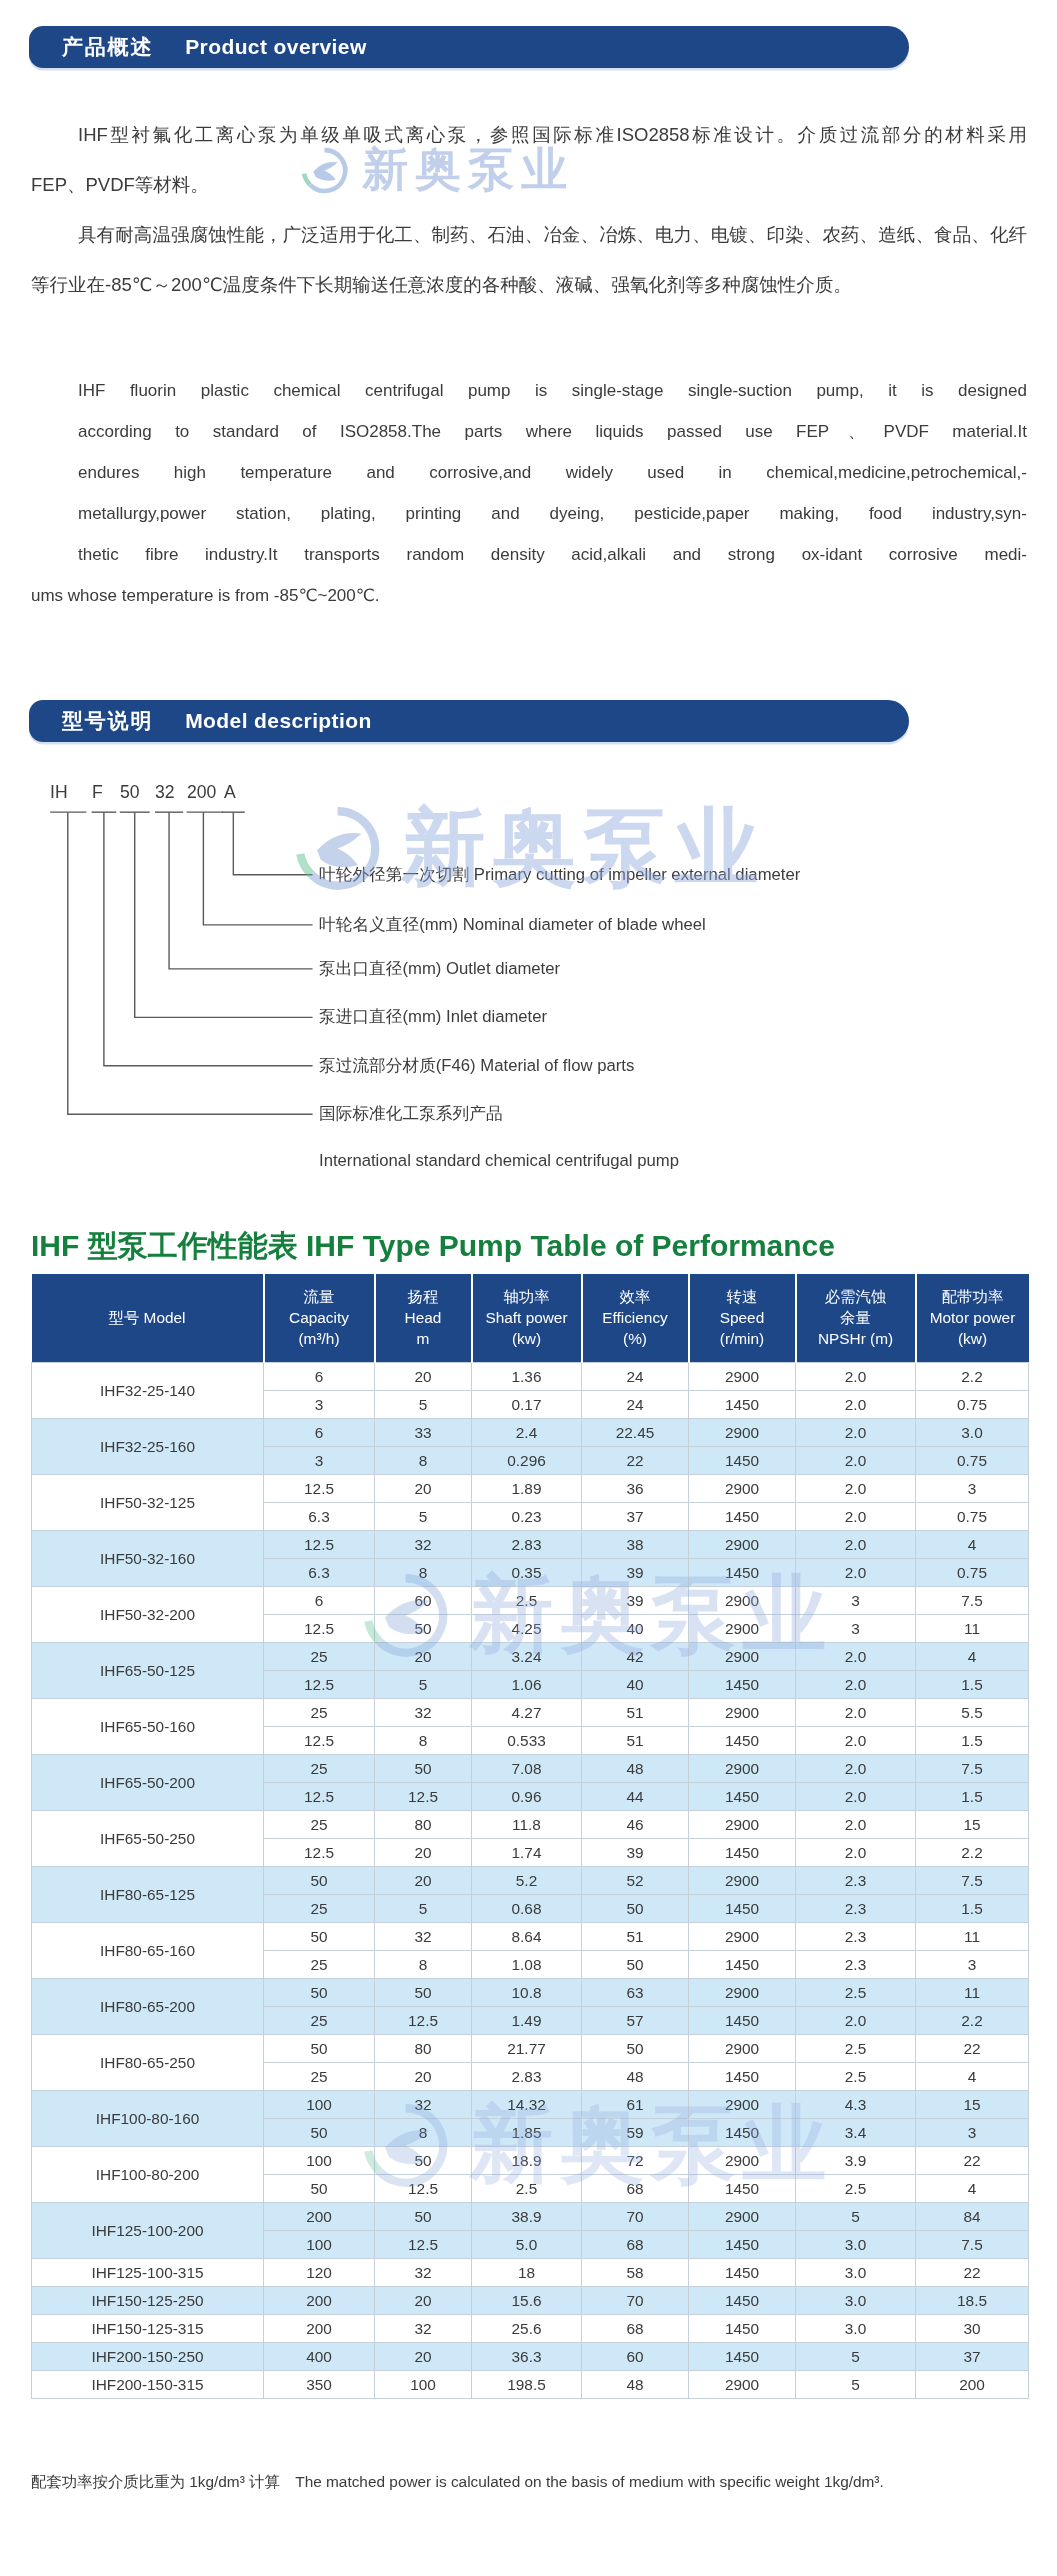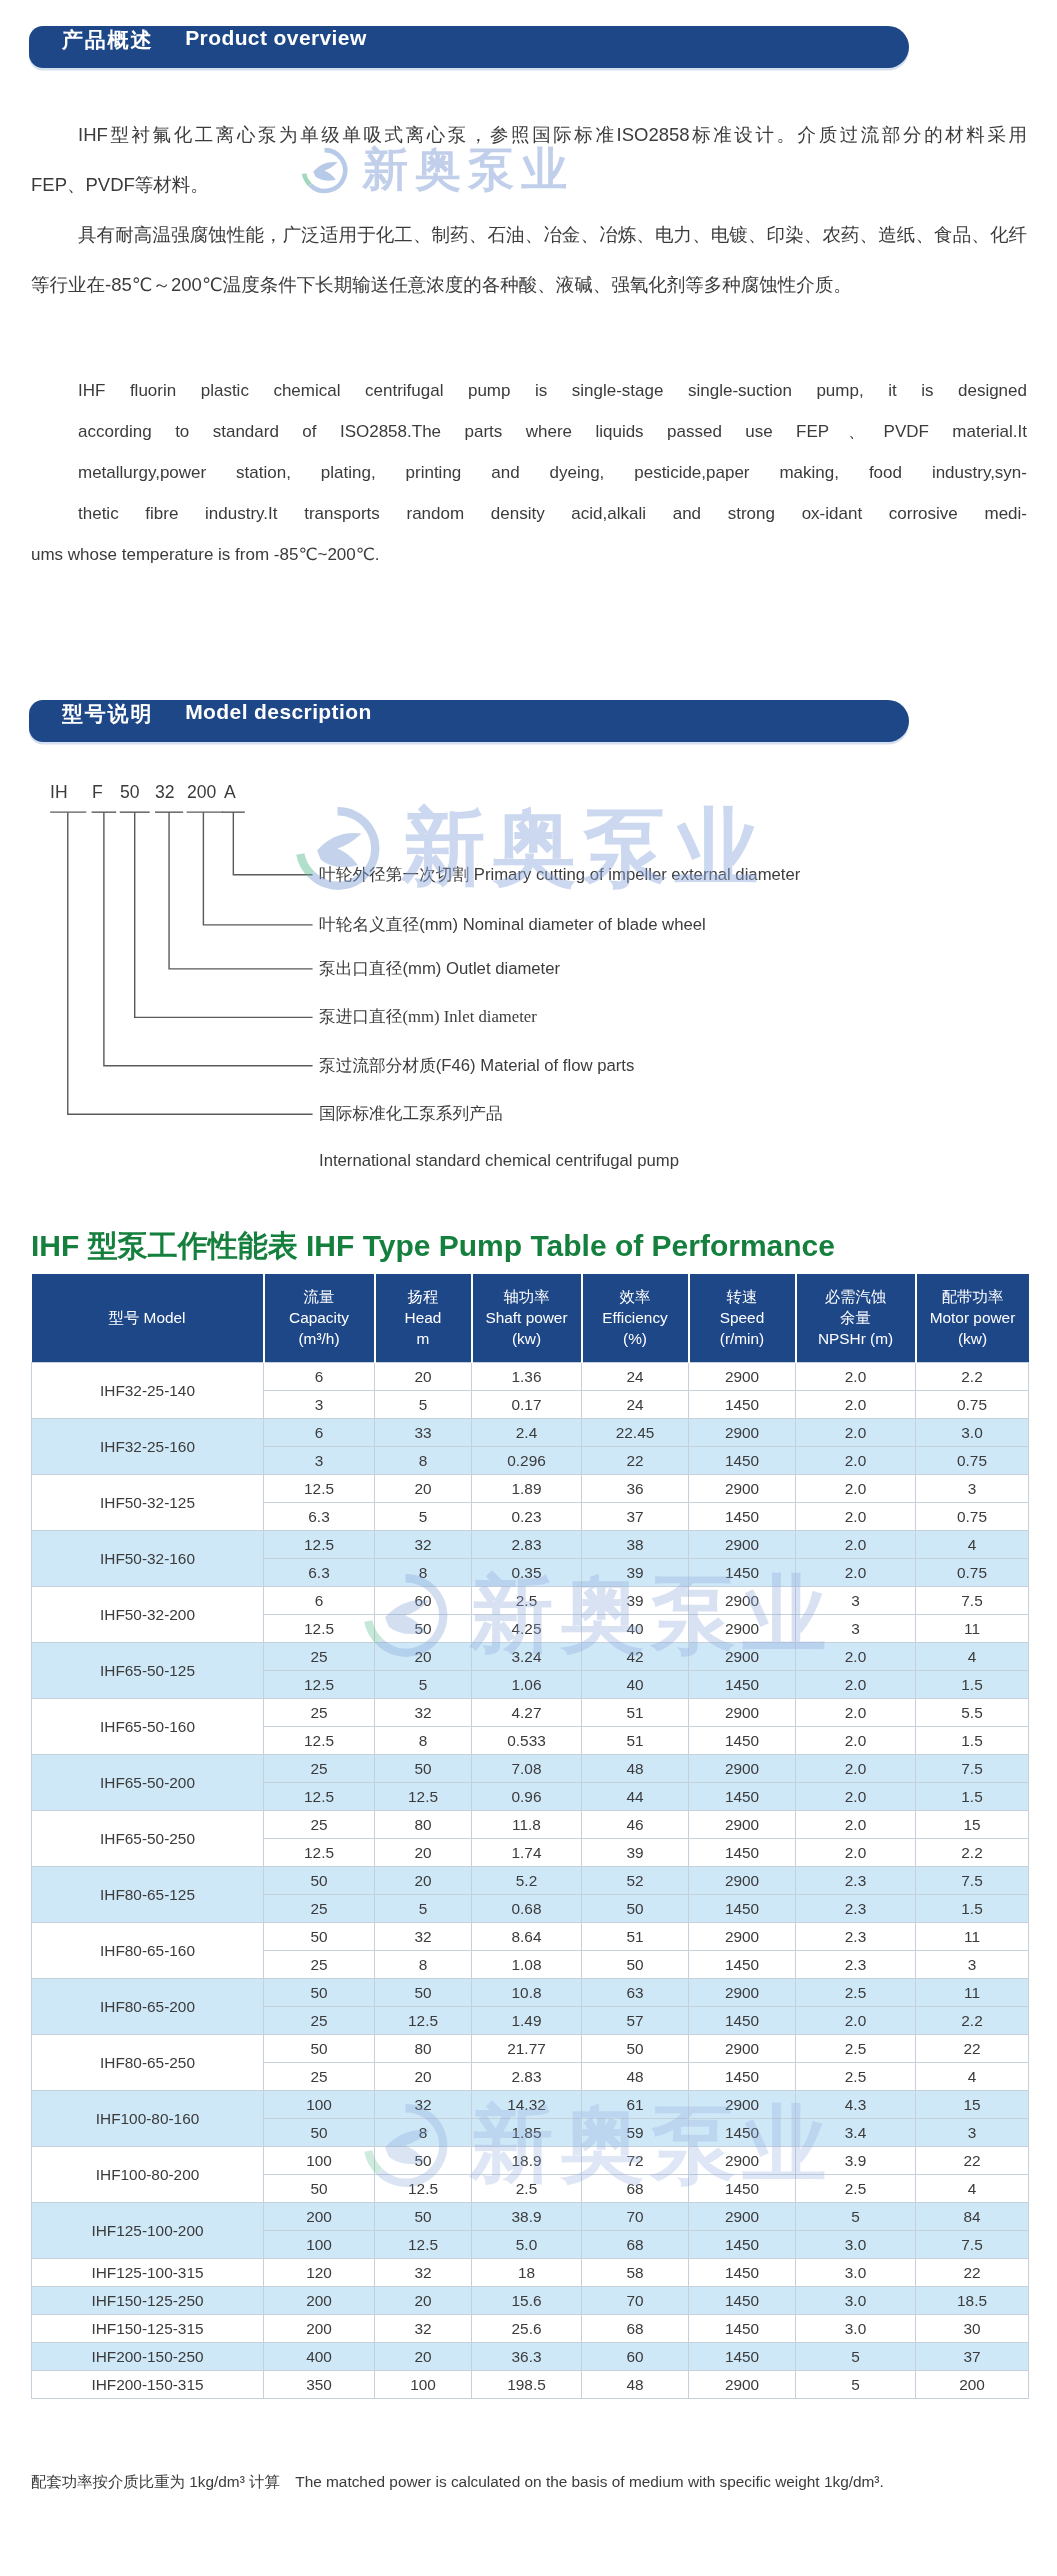--- a/index.html
+++ b/index.html
@@ -4,21 +4,21 @@
 <style>
   html,body{margin:0;padding:0;}
   body{
     width:1057px;height:2576px;position:relative;background:#ffffff;
     font-family:"Liberation Sans","DejaVu Sans",sans-serif;color:#3b3b3b;
     overflow:hidden;
   }
   
   .banner{
     position:absolute;left:29px;width:880px;height:42px;background:#1e4787;
-    border-radius:14px 21px 21px 14px;color:#fff;display:flex;
+    border-radius:14px 21px 21px 14px;color:#fff;display:flex;align-items:center;
     padding-left:33px;box-sizing:border-box;
     box-shadow:0 2.6px 0 rgba(160,185,220,.45);z-index:3;
   }
   .banner .zh{font-size:21px;font-weight:bold;letter-spacing:1.8px;}
   .banner .en{font-size:21px;font-weight:bold;margin-left:32px;letter-spacing:0.4px;}
   #banner1{top:26.4px;} #banner2{top:700px;}
 
   
   .para{position:absolute;left:31px;width:996px;color:#3b3b3b;z-index:2;}
   .cn{font-size:18.5px;}
@@ -27,21 +27,21 @@
   .j{text-align:justify;text-align-last:justify;margin-left:47px;}
   #en{top:370px;font-size:17px;}
   #en .line{height:41px;line-height:41px;}
 
   
   .code-token{position:absolute;top:782px;font-size:17.6px;color:#3b3b3b;z-index:2;}
   #tok0{left:50px;} #tok1{left:92px;} #tok2{left:120px;}
   #tok3{left:155px;} #tok4{left:187px;} #tok5{left:224px;}
   #connectors{position:absolute;left:35px;top:806px;z-index:1;}
   .diagram-label{position:absolute;left:319px;font-size:16.7px;color:#3c3c3c;white-space:nowrap;z-index:2;}
-  #lbl0{top:863px;} #lbl1{top:913px;} #lbl2{top:957px;} #lbl3{top:1005px;font-family:Liberation Serif, serif;}
+  #lbl0{top:863px;} #lbl1{top:913px;} #lbl2{top:957px;} #lbl3{top:1005px;}
   #lbl4{top:1054px;} #lbl5{top:1102px;} #lbl6{top:1151px;}
 
   
   #table-title{position:absolute;left:31px;top:1226px;font-size:30px;font-weight:bold;color:#15803d;z-index:2;white-space:nowrap;}
   #perf-table{position:absolute;left:31px;top:1274px;width:996px;border-collapse:collapse;z-index:2;table-layout:fixed;}
   #perf-table th{
     background:#1e4787;color:#fff;font-size:15.4px;font-weight:normal;
     padding:12.3px 1.8px;border-left:2.6px solid #fff;border-bottom:0.9px solid #c6d0da;
     vertical-align:middle;text-align:center;
   }
@@ -111,20 +111,21 @@
   <div class="line">FEP、PVDF等材料。</div>
 </div>
 <div class="para cn" id="cn2">
   <div class="line j">具有耐高温强腐蚀性能，广泛适用于化工、制药、石油、冶金、冶炼、电力、电镀、印染、农药、造纸、食品、化纤</div>
   <div class="line">等行业在-85℃～200℃温度条件下长期输送任意浓度的各种酸、液碱、强氧化剂等多种腐蚀性介质。</div>
 </div>
 
 <div class="para" id="en">
   <div class="line j">IHF fluorin plastic chemical centrifugal pump is single-stage single-suction pump, it is designed</div>
   <div class="line j">according to standard of ISO2858.The parts where liquids passed use FEP、PVDF material.It</div>
+  <div class="line j">endures high temperature and corrosive,and widely used in chemical,medicine,petrochemical,-</div>
   <div class="line j">metallurgy,power station, plating, printing and dyeing, pesticide,paper making, food industry,syn-</div>
   <div class="line j">thetic fibre industry.It transports random density acid,alkali and strong ox-idant corrosive medi-</div>
   <div class="line">ums whose temperature is from -85℃~200℃.</div>
 </div>
 
 <div class="banner" id="banner2">
   <span class="zh">型号说明</span>
   <span class="en">Model description</span>
 </div>
 

